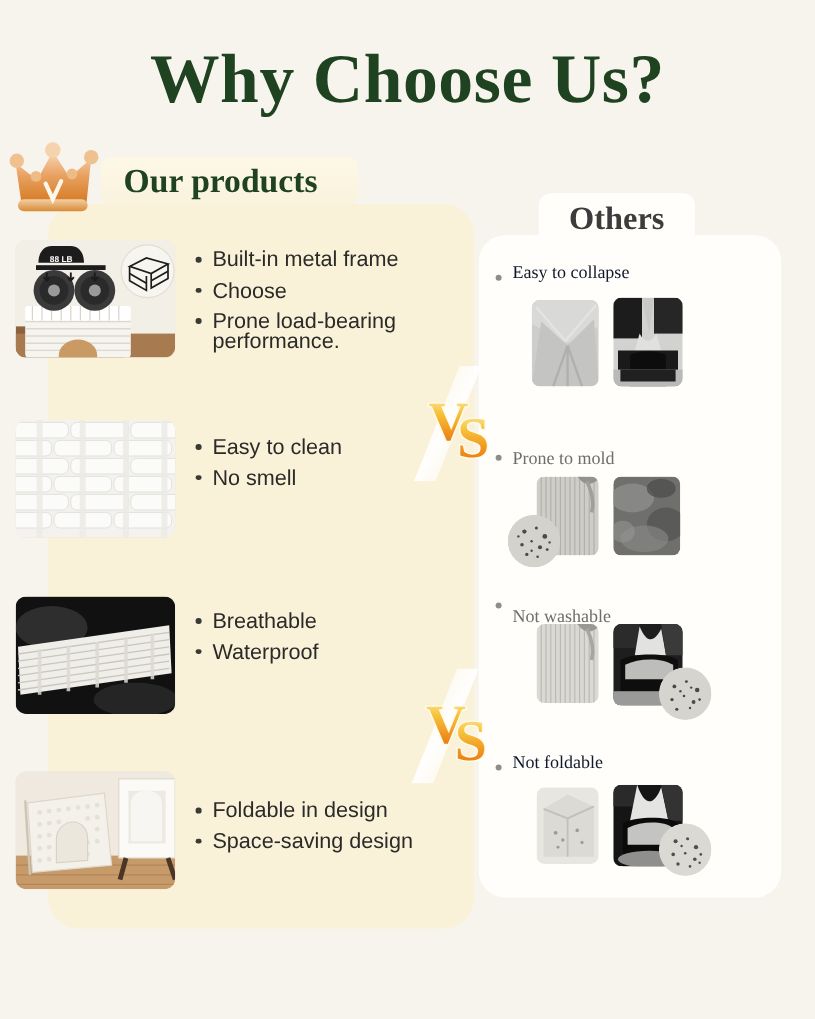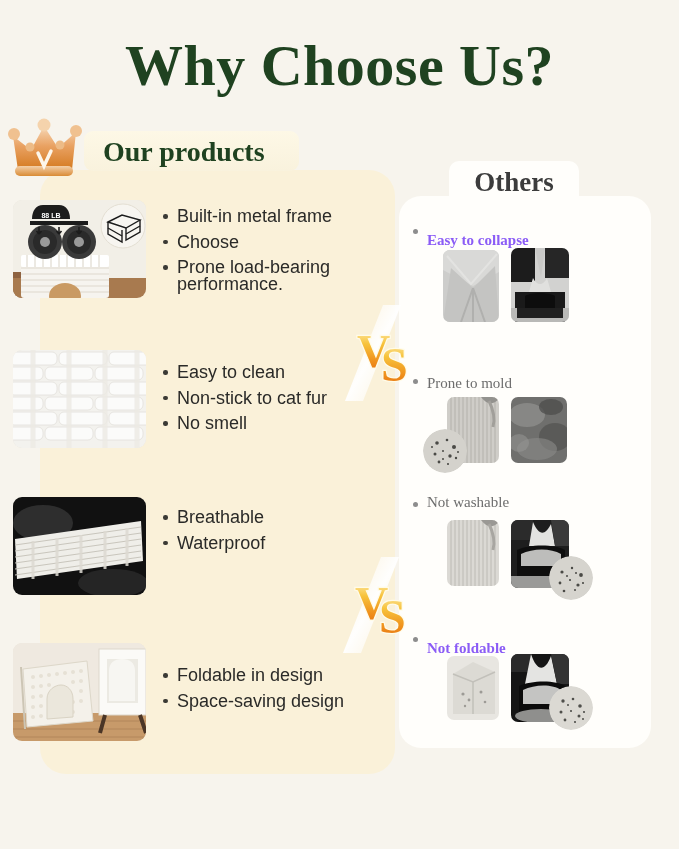--- a/index.html
+++ b/index.html
@@ -65,21 +65,21 @@
     width:4.5px;height:4.5px;border-radius:50%;background:#3a3a35;
   }
   .lbul{margin:0;padding:0;}
   
   .ritem{position:absolute;left:0;width:252px;}
   .rlabel{
     position:absolute;left:28px;
     font-family:"Liberation Serif", serif;font-size:15px;
     color:#6d6d6d;white-space:nowrap;
   }
-  .rlabel.bold{font-weight:bold;color:#8b5cf6;margin-top:12px;}
+  .rlabel.bold{font-weight:normal;color:#0f172a;}
   .rdot{
     position:absolute;left:14px;width:5px;height:5px;border-radius:50%;
     background:#8d8d8d;
   }
   .rthumb{position:absolute;border-radius:7px;overflow:hidden;}
   .rcircle{position:absolute;border-radius:50%;overflow:hidden;}
   
   .vswrap{position:absolute;width:86px;height:96px;}
   
   .ph{width:100%;height:100%;display:block;}
@@ -185,21 +185,20 @@
           <rect x="32" y="77" width="48" height="13" rx="5"></rect>
         <rect x="82" y="77" width="48" height="13" rx="5"></rect>
       </g>
       <g stroke="#eceae4" stroke-width="5" fill="none" opacity=".8">
         <path d="M20 0v98M56 0v98M92 0v98M124 0v98"></path>
       </g>
     </svg>
   </div>
   <ul class="lbul" style="top:14px;">
     <li>Easy to clean</li>
-    <li>Non-stick to cat fur</li>
     <li>No smell</li>
   </ul>
 </div>
 
 <div class="lrow" style="top:497px;">
   <div class="lthumb" style="top:0;">
     <svg class="ph" viewBox="0 0 133 98" preserveAspectRatio="none">
       <rect width="133" height="98" fill="#111111"></rect>
       <ellipse cx="30" cy="26" rx="30" ry="18" fill="#3b3b3b" opacity=".7"></ellipse>
       <ellipse cx="100" cy="86" rx="35" ry="14" fill="#333" opacity=".6"></ellipse>
@@ -342,21 +341,21 @@
         <circle cx="9" cy="18" r="1"></circle>
           <circle cx="35" cy="23" r="1"></circle>
           <circle cx="20" cy="30" r="1"></circle>
       </g>
     </svg>
   </div>
 </div>
 
 <div class="ritem" style="left:399px;top:494px;">
   <div class="rdot" style="top:8px;"></div>
-  <div class="rlabel" style="top:0;">Not washable</div>
+  <div class="rlabel" style="top:12px;">Not washable</div>
   <div class="rthumb" style="left:48px;top:26px;width:52px;height:66px;">
     <svg class="ph" viewBox="0 0 52 66" preserveAspectRatio="none">
       <rect width="52" height="66" fill="#dbd9d4"></rect>
       <g stroke="#bcbab4" stroke-width="1">
         <path d="M4 0v66M8 0v66M12 0v66M16 0v66M20 0v66M24 0v66M28 0v66M32 0v66M36 0v66M40 0v66M44 0v66M48 0v66"></path>
       </g>
       <path d="M34 0 C40 8 46 8 52 2 L52 0Z" fill="#9a9894"></path>
       <path d="M42 4 C46 12 48 22 46 30" stroke="#a8a6a1" stroke-width="3" fill="none"></path>
     </svg>
   </div>

